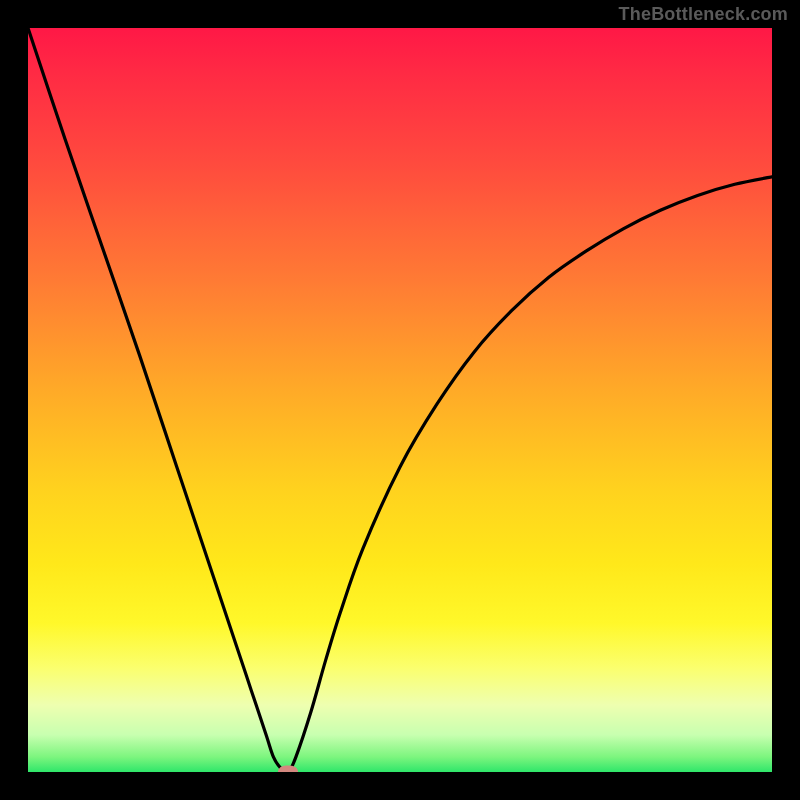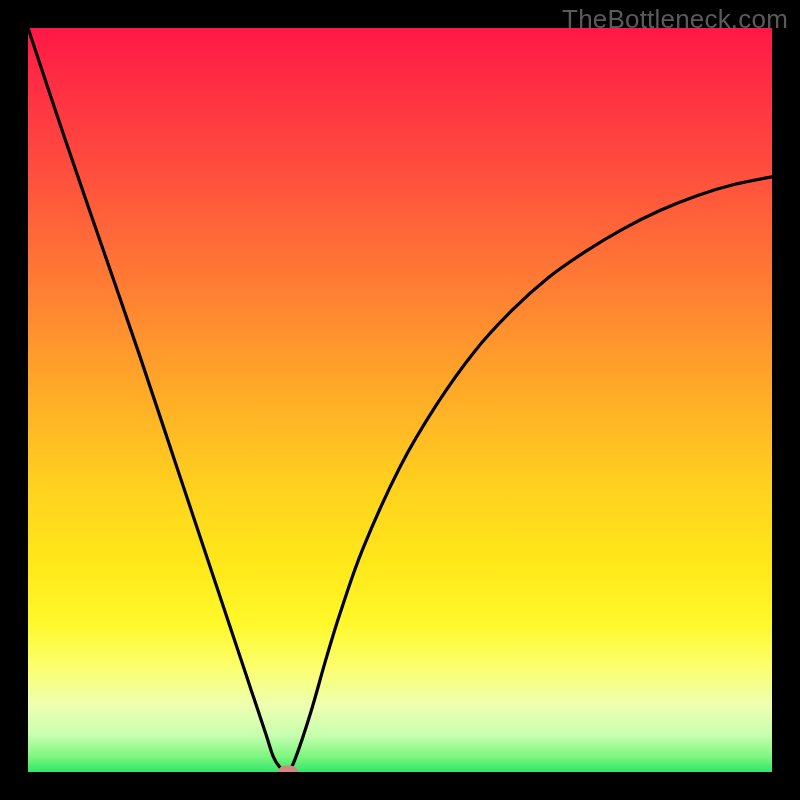--- a/index.html
+++ b/index.html
@@ -15,22 +15,22 @@
     position: relative;
     width: 800px;
     height: 800px;
     background: #000;
   }
   .watermark {
     position: absolute;
     top: 4px;
     right: 12px;
     color: #5a5a5a;
-    font-size: 26px;
-    font-weight: 400;
+    font-size: 18px;
+    font-weight: 700;
     letter-spacing: 0.2px;
     z-index: 5;
   }
   .plot {
     position: absolute;
     left: 28px;
     top: 28px;
     width: 744px;
     height: 744px;
     overflow: hidden;

